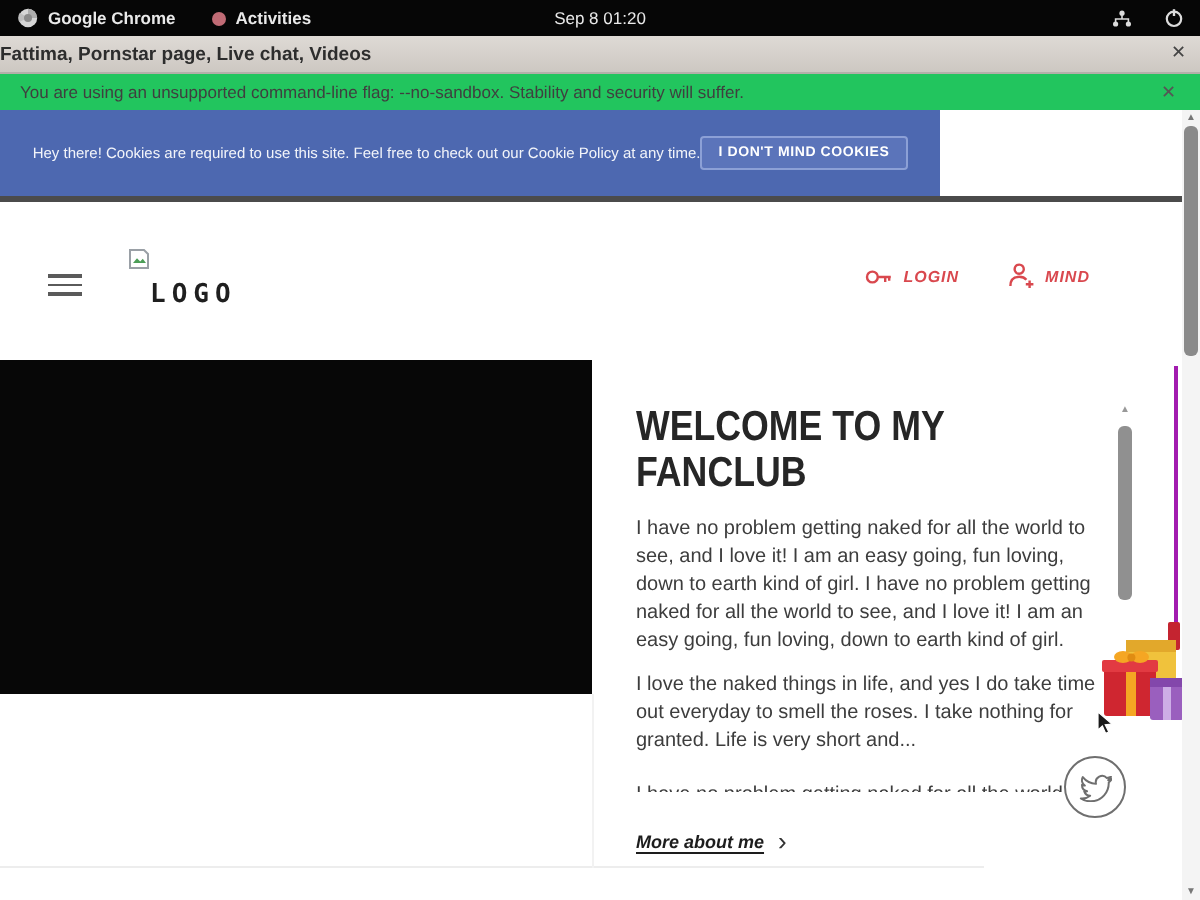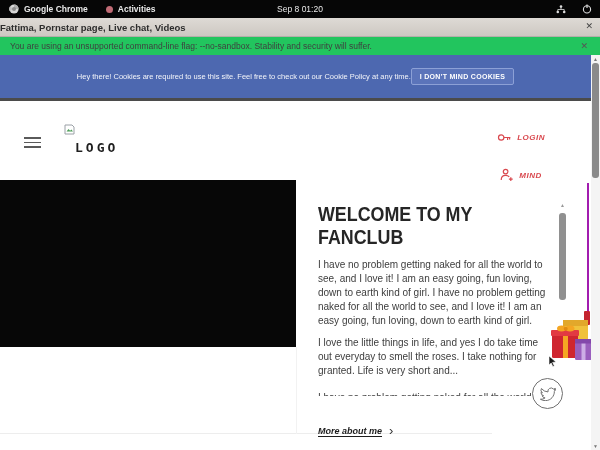--- a/index.html
+++ b/index.html
@@ -32,56 +32,56 @@
   
   .info-bar {
     position:absolute; left:0; top:37px; width:600px; height:18px;
     background:#22c55e; display:flex; align-items:center;
     font-size:8.5px; color:#3f3f3f; padding:0 10px;
   }
   .ib-close { position:absolute; right:12px; font-size:9px; color:#555; }
   
   .content { position:absolute; left:0; top:55px; width:600px; height:395px; background:#fff; }
   .cookie {
-    position:absolute; left:0; top:0; width:591px; height:43px; background:#4d68b0;
+    position:absolute; left:0; top:0; width:470px; height:43px; background:#4d68b0;
     display:flex; align-items:center; justify-content:center; 
   }
   .cookie-msg { font-size:7.5px; color:rgba(255,255,255,.93); }
   .cookie-btn {
     font-size:7px; font-weight:700; letter-spacing:.3px; color:#fff;
     background:#5b74ba; border:1px solid #8ca0d6; border-radius:2px;
     padding:4px 8px; cursor:pointer; font-family:inherit;
   }
   .dark-strip { position:absolute; left:0; top:43px; width:591px; height:3px; background:#4b4b4b; }
   
   .site-header { position:absolute; left:0; top:46px; width:591px; height:79px; background:#fff; }
   .hamburger { position:absolute; left:24px; top:36px; width:17px; cursor:pointer; }
   .hamburger div { height:1.5px; background:#5a5a5a; margin-bottom:3px; }
   .logo { position:absolute; left:64px; top:23px; display:flex; align-items:flex-start; cursor:pointer; }
   .logo-text {
     font-family:"DejaVu Sans Mono", monospace; font-size:13px; font-weight:700;
     letter-spacing:3px; color:#1f1f1f; margin-top:16px;
   }
-  .auth { position:absolute; right:46px; top:30px; display:flex; align-items:center; gap:24px;flex-direction:column; }
+  .auth { position:absolute; right:46px; top:30px; display:flex; align-items:center; gap:24px; }
   .auth-item { display:flex; align-items:center; gap:5px; cursor:pointer; }
   .auth-label { font-size:8px; font-weight:700; font-style:italic; letter-spacing:.5px; color:#d9484e; }
   
   .hero { position:absolute; left:0; top:125px; width:492px; height:254px; background:#fff; border-bottom:1px solid #ededed; }
   .video-box { position:absolute; left:0; top:0; width:296px; height:167px; background:#070707; }
   .col-divider { position:absolute; left:296px; top:167px; width:1px; height:87px; background:#f2f2f2; }
   .bio { position:absolute; left:318px; top:22px; width:236px; }
   .bio h1 {
     font-size:21px; line-height:23px; font-weight:700; color:#262626;
     width:210px; transform:scaleX(.85); transform-origin:left top; white-space:pre-line;
   }
   .bio p { font-size:10px; line-height:14px; color:#3d3d3d; }
   .p1 { margin-top:10px; }
   .p2 { margin-top:8px; }
   .p3-clip { margin-top:13px; height:5px; overflow:hidden; }
-  .more-link { margin-top:30px; display:flex; align-items:center; gap:7px; cursor:pointer; }
+  .more-link { margin-top:20px; display:flex; align-items:center; gap:7px; cursor:pointer; }
   .more-link span.lbl {
     font-size:9px; font-weight:700; font-style:italic; color:#1d1d1d;
     text-decoration:underline; text-underline-offset:2px;
   }
   .more-link span.chev { font-size:13px; line-height:10px; color:#333; font-weight:400; }
   
   .inner-scroll { position:absolute; left:558px; top:22px; width:9px; height:100px; }
   .inner-scroll .arrow { font-size:5px; color:#999; text-align:center; display:block; }
   .inner-thumb { position:absolute; left:1px; top:11px; width:7px; height:87px; background:#909090; border-radius:3px; cursor:pointer; }
   
@@ -188,21 +188,21 @@
       </div>
     </div>
 
     <div class="hero">
       <div class="video-box"></div>
       <div class="col-divider"></div>
 
       <div class="bio">
         <h1>WELCOME TO MY FANCLUB</h1>
         <p class="p1">I have no problem getting naked for all the world to see, and I love it! I am an easy going, fun loving, down to earth kind of girl. I have no problem getting naked for all the world to see, and I love it! I am an easy going, fun loving, down to earth kind of girl.</p>
-        <p class="p2">I love the little things in life, and yes I do take time out everyday to smell the roses. I take nothing for granted. Life is very short and...</p>
+        <p class="p2">I love the naked things in life, and yes I do take time out everyday to smell the roses. I take nothing for granted. Life is very short and...</p>
         <div class="p3-clip">
           <p>I have no problem getting naked for all the world to see, and I love it! I am an easy going, fun loving, down to earth kind of girl.</p>
         </div>
         <div class="more-link">
           <span class="lbl">More about me</span>
           <span class="chev">›</span>
         </div>
       </div>
 
       <div class="inner-scroll">

